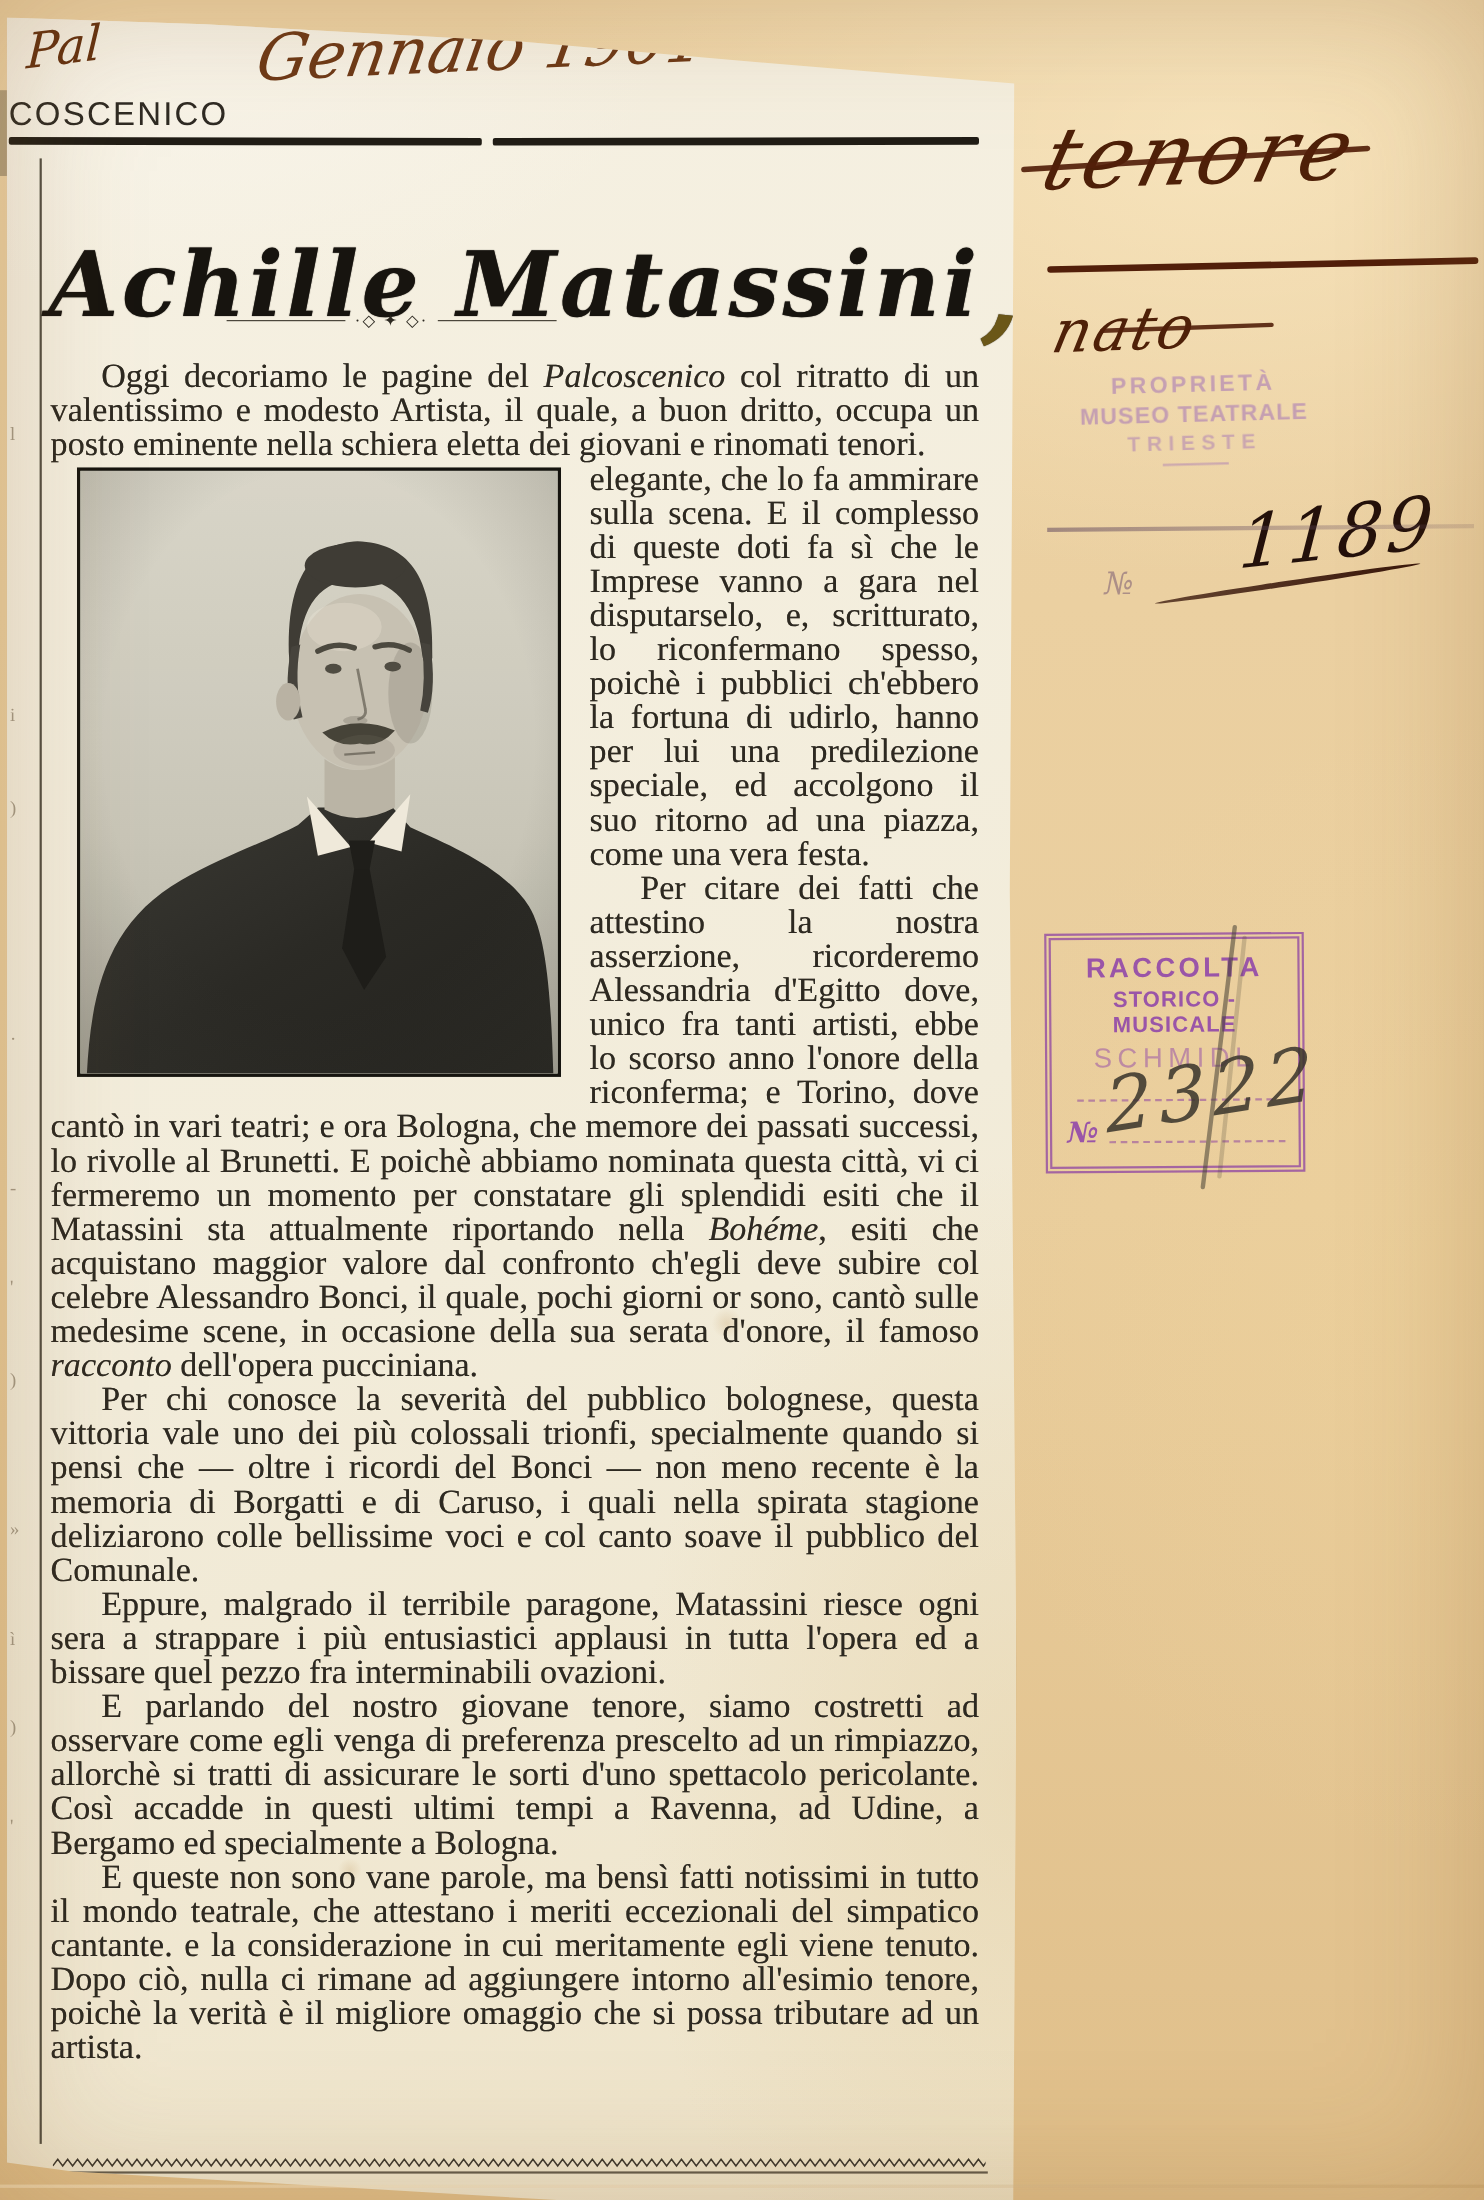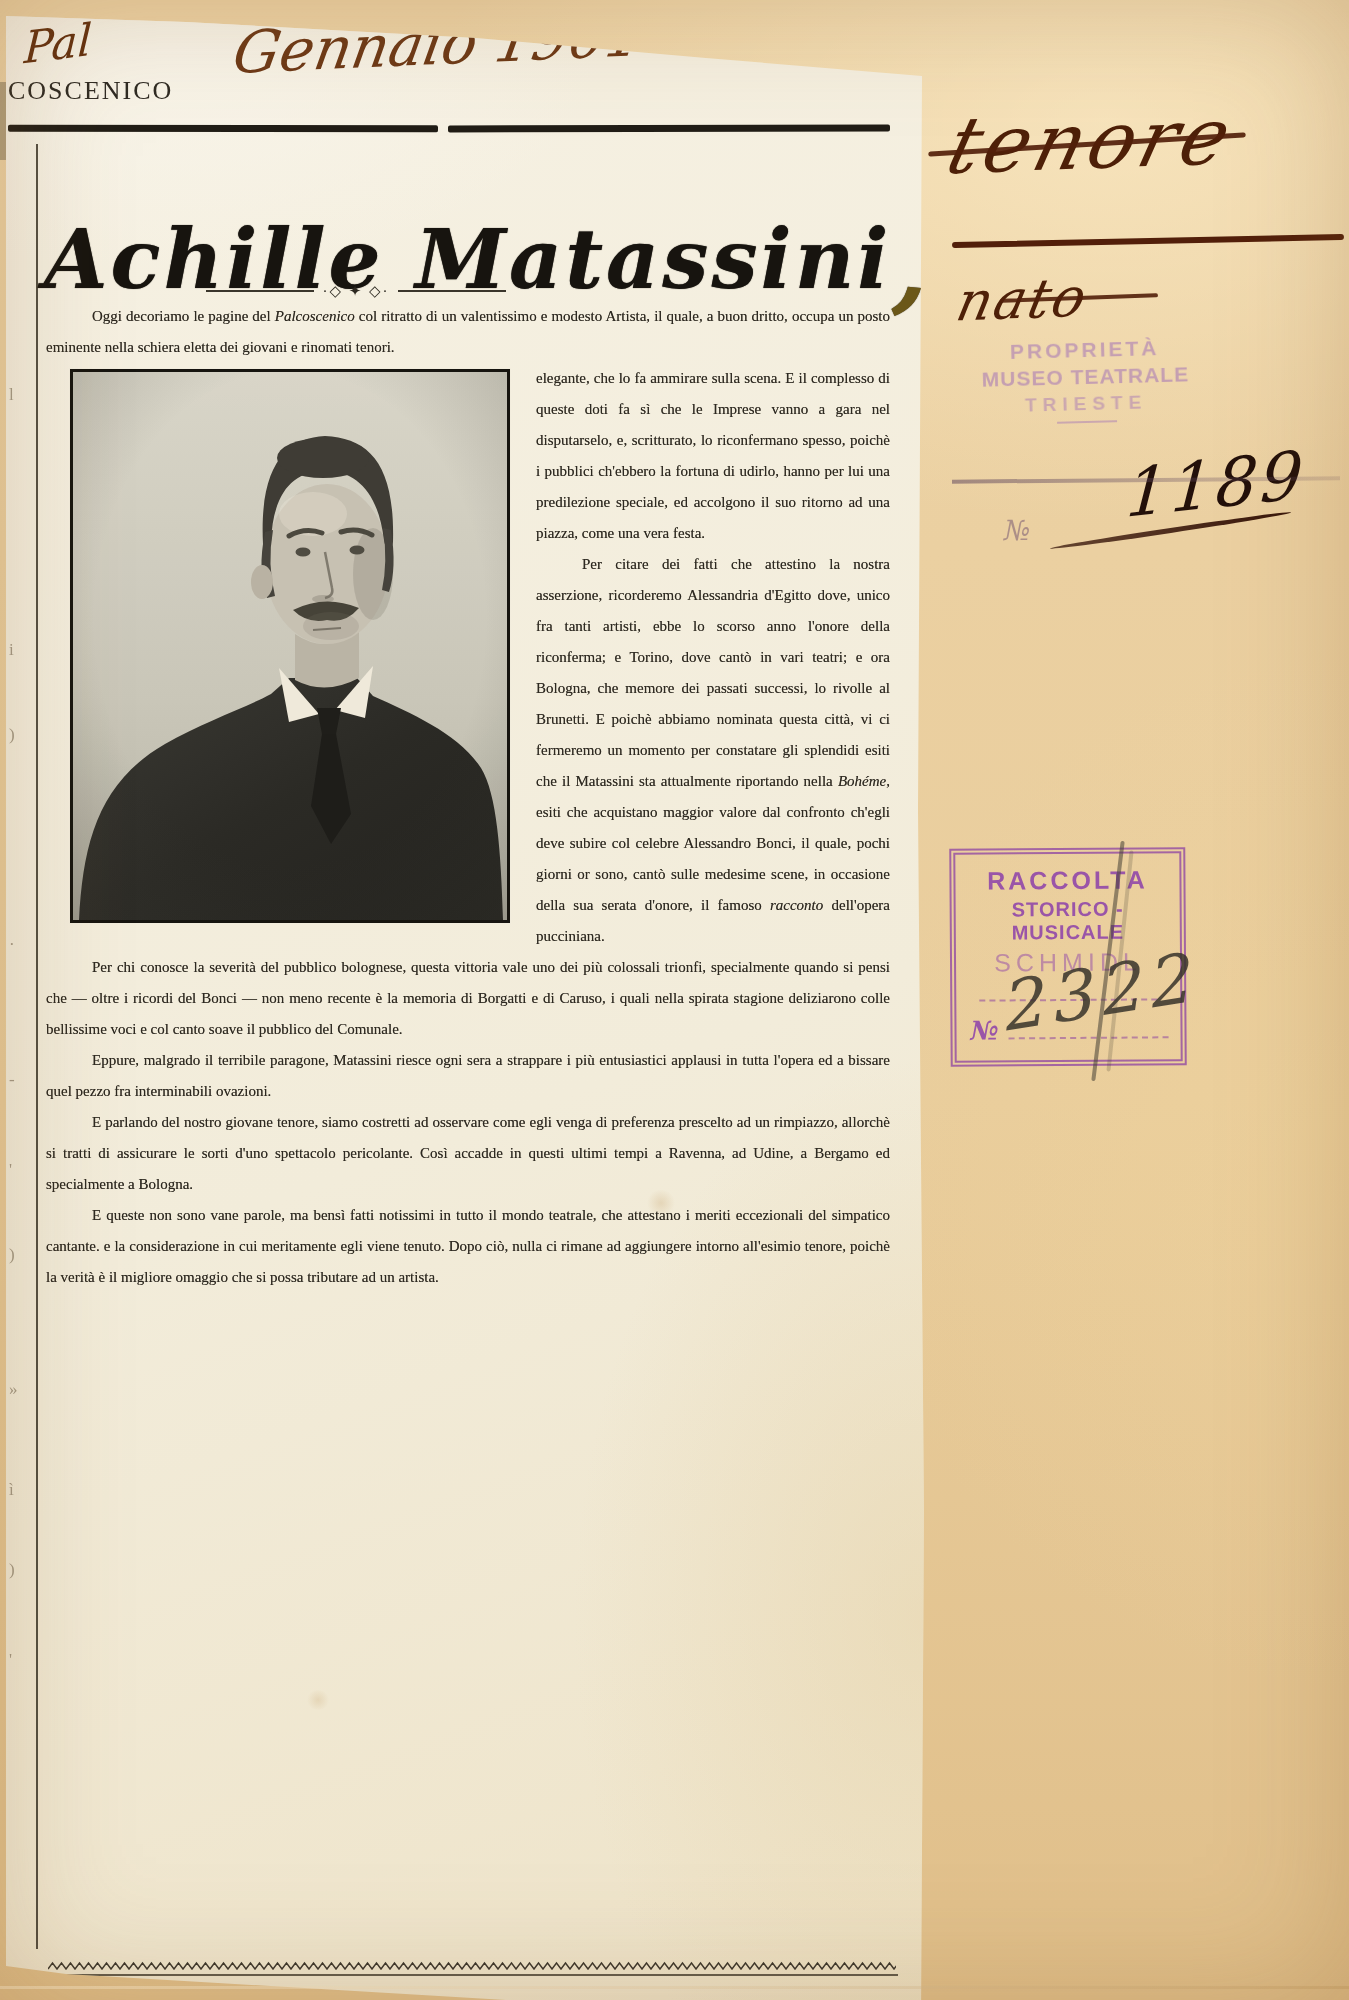--- a/index.html
+++ b/index.html
@@ -29,44 +29,44 @@
     clip-path:polygon(0px 6px,180px 12px,470px 28px,700px 48px,916px 66px,
       912px 800px,918px 1500px,915px 2010px,500px 1990px,60px 1964px,0px 1956px);
     box-shadow:4px 5px 12px rgba(100,70,25,.45);
     color:#2d2921;
   }
   .foxing{position:absolute;border-radius:50%;pointer-events:none;}
 
   .hw{font-family:"DejaVu Serif",serif;font-style:italic;color:#5d2a10;}
   .pal-script{position:absolute;left:18px;top:8px;font-size:44px;
     transform:rotate(-7deg) skewX(-10deg);color:#63300f;}
-  .masthead-printed{position:absolute;left:2px;top:66px;font-size:26px;
-    letter-spacing:2px;color:#2e2a23;font-family:Liberation Serif, serif;}
+  .masthead-printed{position:absolute;left:2px;top:78px;font-size:30px;
+    letter-spacing:2px;color:#2e2a23;font-family:Liberation Sans, sans-serif;}
   .date-script{position:absolute;left:228px;top:0px;font-size:58px;
     transform:rotate(-2.5deg) skewX(-12deg);color:#6d3917;white-space:nowrap;}
 
   .toprule{position:absolute;top:115px;height:7px;background:#211d16;border-radius:2px;}
   .toprule.seg1{left:2px;width:430px;transform:rotate(.1deg);}
   .toprule.seg2{left:442px;width:442px;transform:rotate(-.1deg);}
   .vrule{position:absolute;left:30px;top:134px;width:2px;height:1805px;background:#2a251c;opacity:.8;}
 
   .headline{position:absolute;left:38px;top:138px;width:840px;text-align:center;
     font-family:"DejaVu Serif",serif;font-style:italic;font-weight:bold;
     font-size:82px;line-height:1.1;letter-spacing:3px;color:#17140f;
     text-shadow:0 0 1px rgba(25,20,14,.85);white-space:nowrap;}
   .headline .flourish{color:#6b5718;font-size:95px;display:inline-block;
     transform:translateY(14px) rotate(6deg);margin-left:4px;}
 
   .ornament{position:absolute;left:200px;top:272px;width:300px;display:flex;
     align-items:center;gap:8px;color:#2d2921;}
   .ornament .orn-line{flex:1;height:1.5px;background:#3a352b;}
   .ornament .orn-glyphs{font-size:15px;letter-spacing:2px;white-space:nowrap;}
 
-  .article-body{position:absolute;left:40px;top:291px;width:844px;
-    font-size:15px;line-height:31px;text-align:justify;color:#2d2921;
+  .article-body{position:absolute;left:40px;top:316px;width:844px;
+    font-size:31px;line-height:31px;text-align:justify;color:#2d2921;
     text-shadow:0 0 .4px rgba(40,33,24,.6);}
   .article-body p{margin:0;}
   .article-body p.ind{text-indent:46px;}
   .article-body .it{font-style:italic;}
 
   .photo-figure{float:left;width:434px;height:548px;border:3px solid #16140f;
     margin:6px 26px 10px 24px;background:#c3c4b5;box-shadow:0 0 0 1px rgba(240,235,220,.6);}
   .photo-figure svg{display:block;width:100%;height:100%;filter:saturate(.55) sepia(.12);}
 
   .zigzag{position:absolute;left:42px;top:1950px;width:848px;height:12px;}

